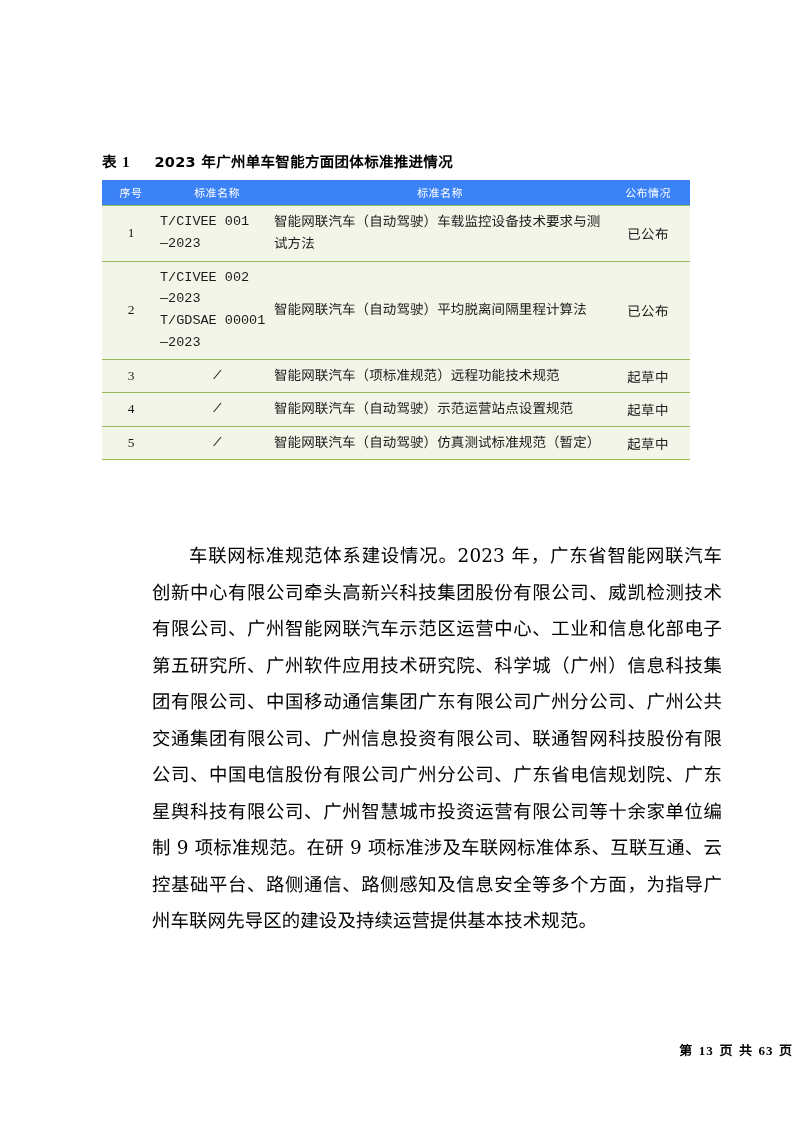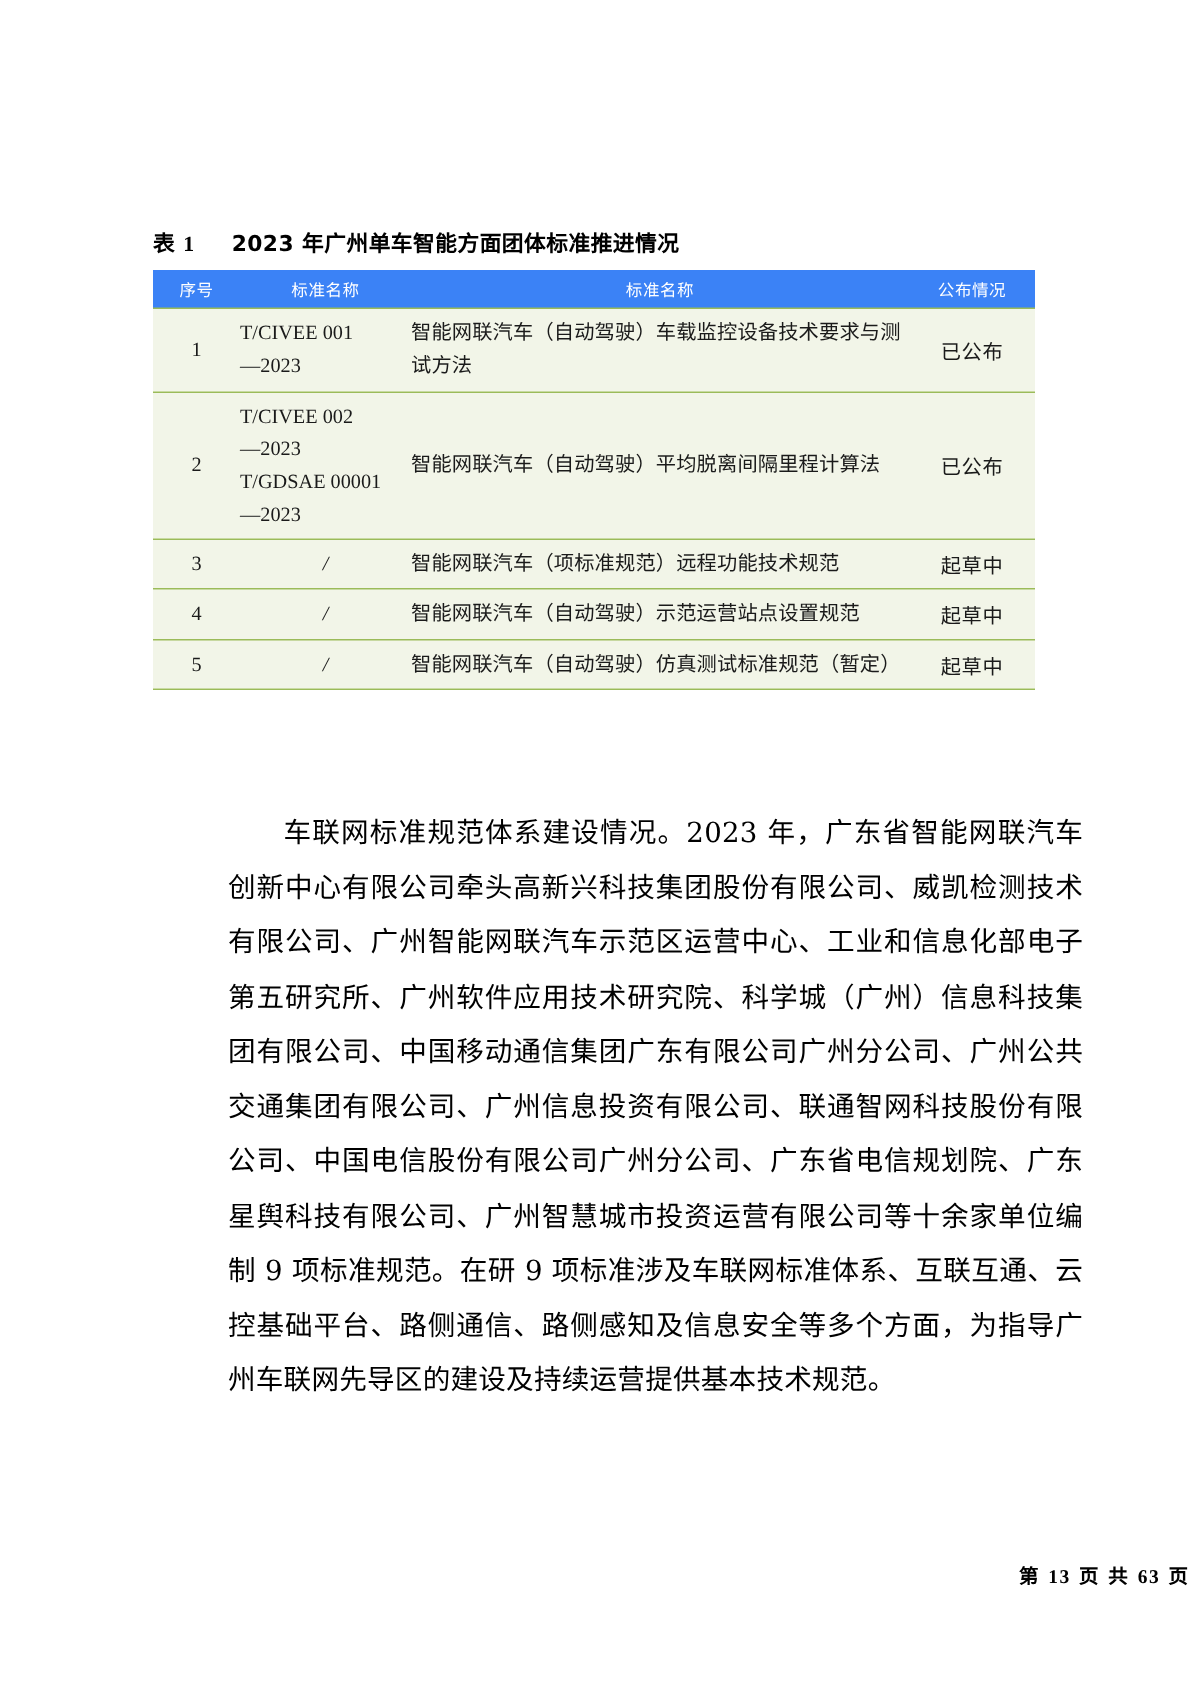--- a/index.html
+++ b/index.html
@@ -117,21 +117,21 @@
   .col-code { width: 114px; }
   .col-name { width: 332px; }
   .col-stat { width: 84px; }
 
   .c-no {
     text-align: center;
     font-family: "Liberation Serif", serif;
     font-size: 13.5px;
   }
   .c-code {
-    font-family: Liberation Serif, serif;
+    font-family: Liberation Mono, monospace;
     font-size: 12.5px;
     line-height: 1.62;
     padding-left: 6px;
     white-space: pre-line;
     margin-left: 11px;
   }
   .c-code.slash {
     text-align: center;
     padding-left: 0;
     font-size: 13.5px;

